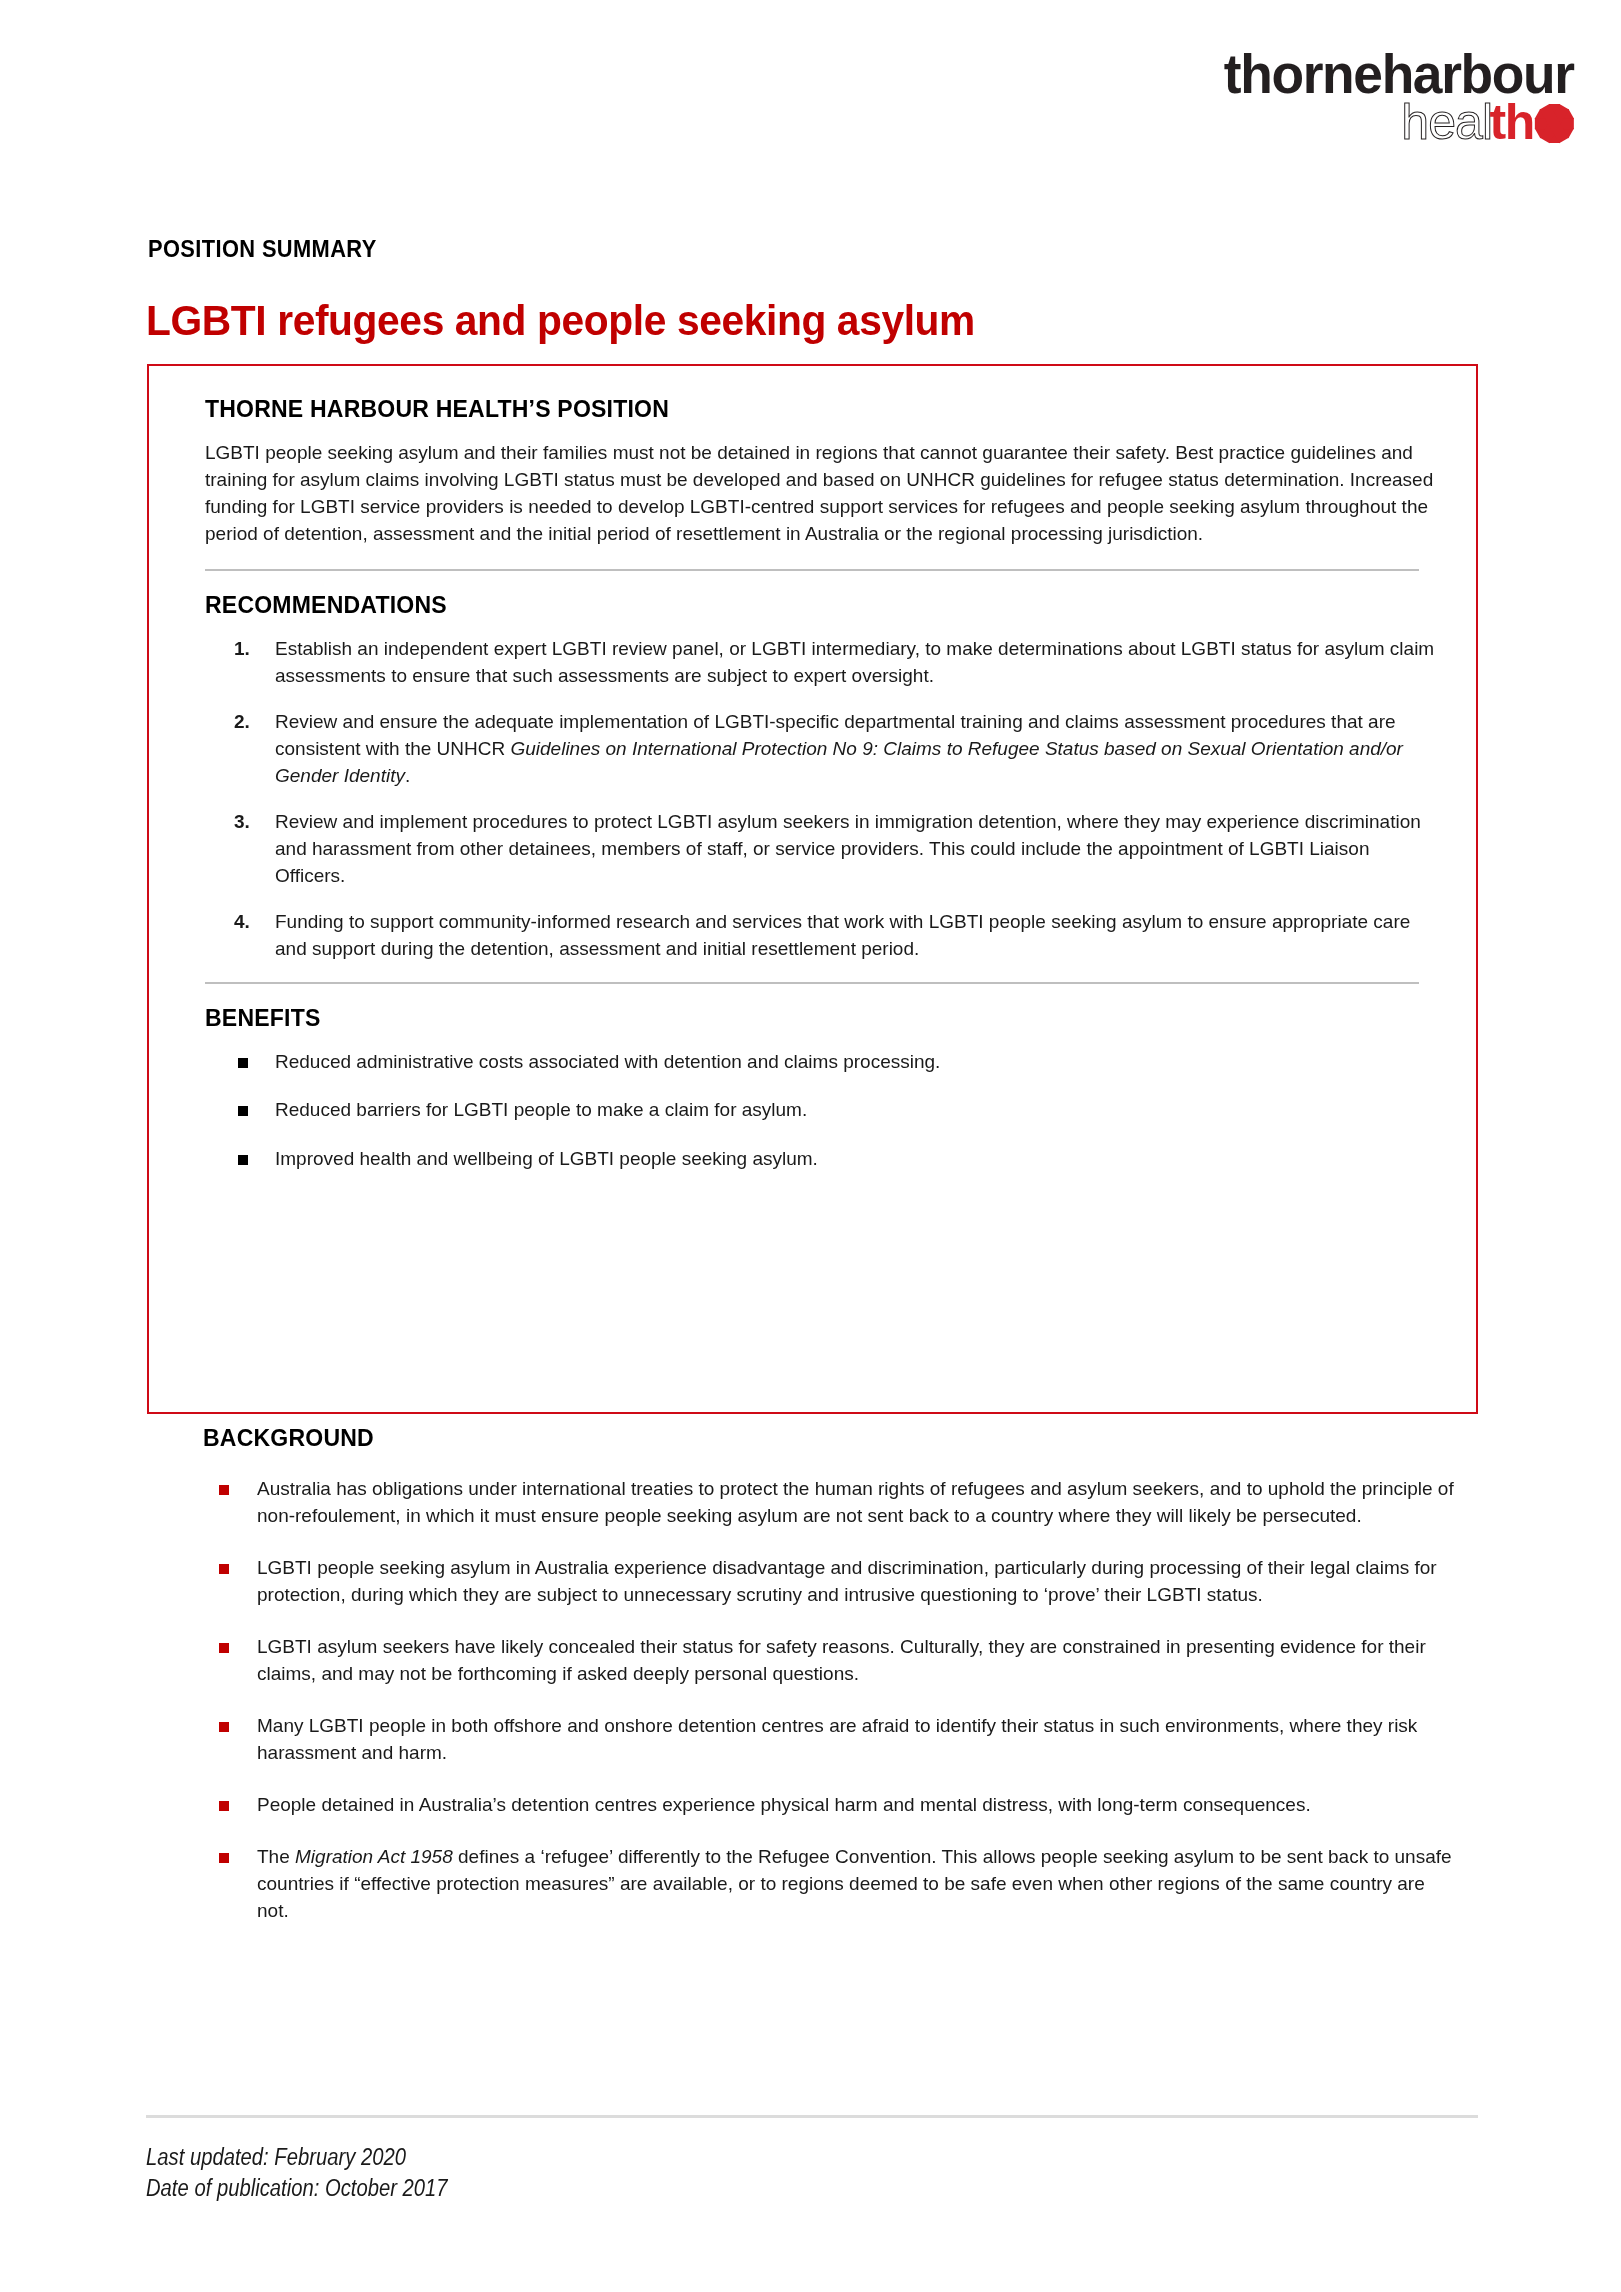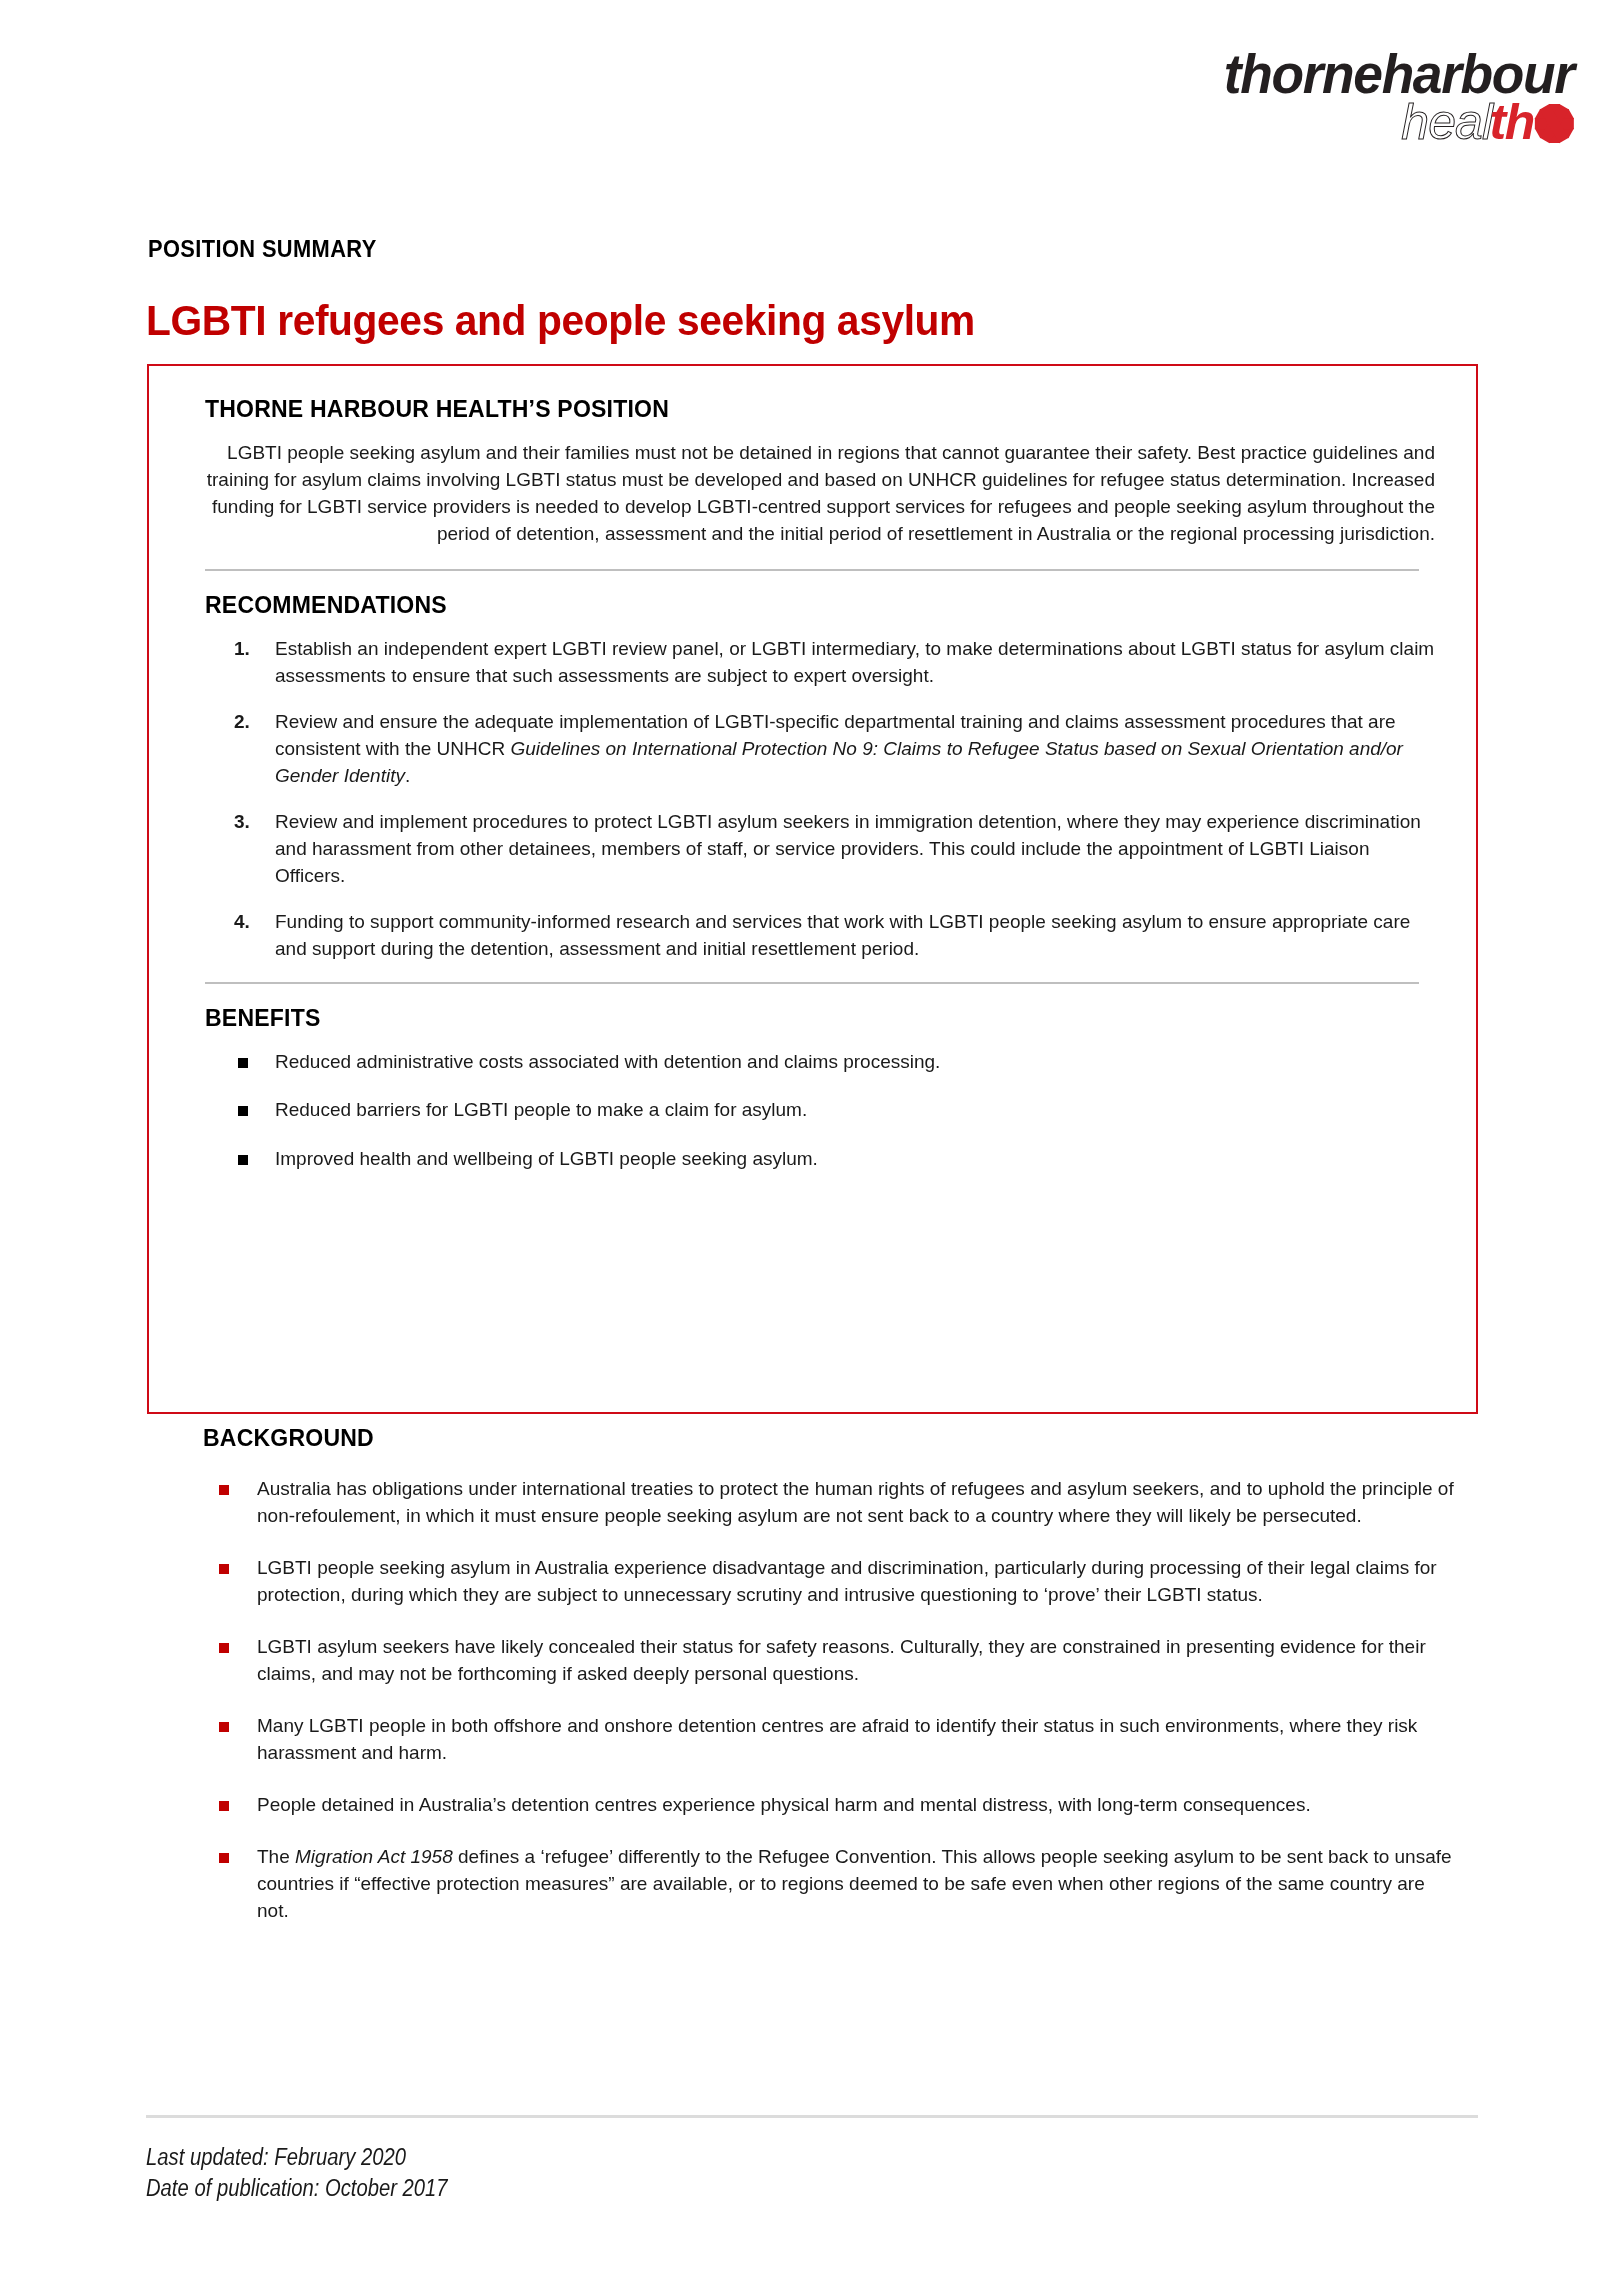--- a/index.html
+++ b/index.html
@@ -24,21 +24,20 @@
   }
 
   
   .logo {
     position: absolute;
     top: 47px;
     right: 47px;
     text-align: right;
     line-height: 1;
     user-select: none;
-    font-style: italic;
   }
   .logo-word {
     font-family: "Liberation Sans", sans-serif;
     font-weight: bold;
     font-size: 55px;
     letter-spacing: -1.4px;
     color: #231f20;
     display: block;
     transform: scaleX(0.97);
     transform-origin: right center;
@@ -142,21 +141,21 @@
     margin: 0 0 16px 0;
     transform: scaleX(0.96);
     transform-origin: left center;
   }
 
   .body-para {
     font-size: 19px;
     line-height: 27px;
     color: #1a1a1a;
     margin: 0;
-    text-align: right;
+    text-align: left;
   }
 
   .divider {
     height: 2.7px;
     background: #bfbfbf;
     margin: 21.5px 16px 19.7px 0;
   }
   .divider.tight { margin-top: 19.7px; }
 
   

